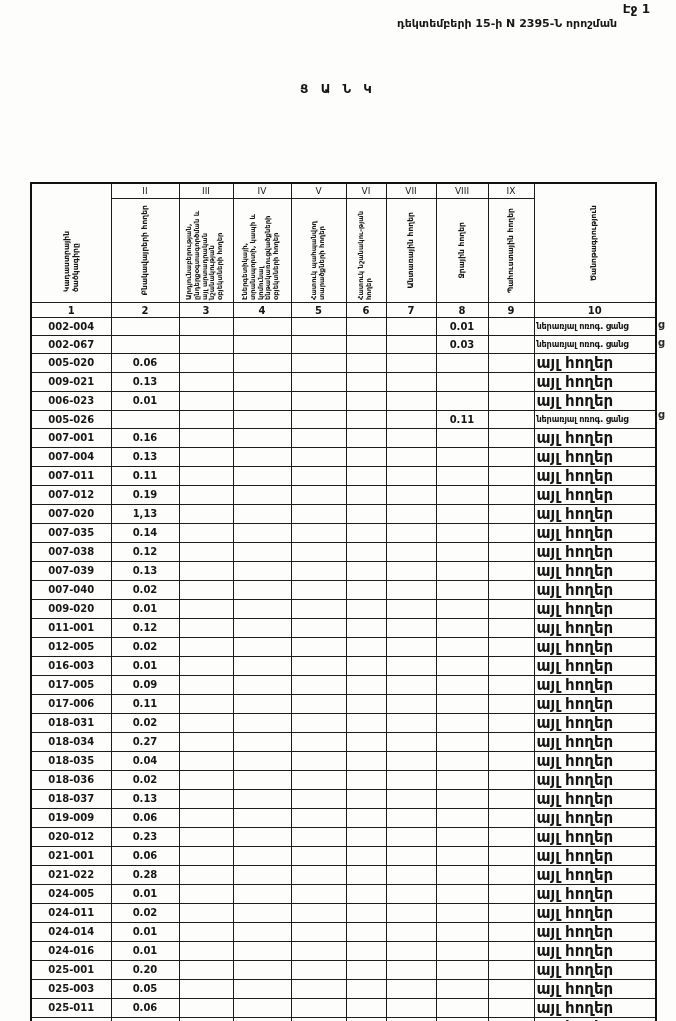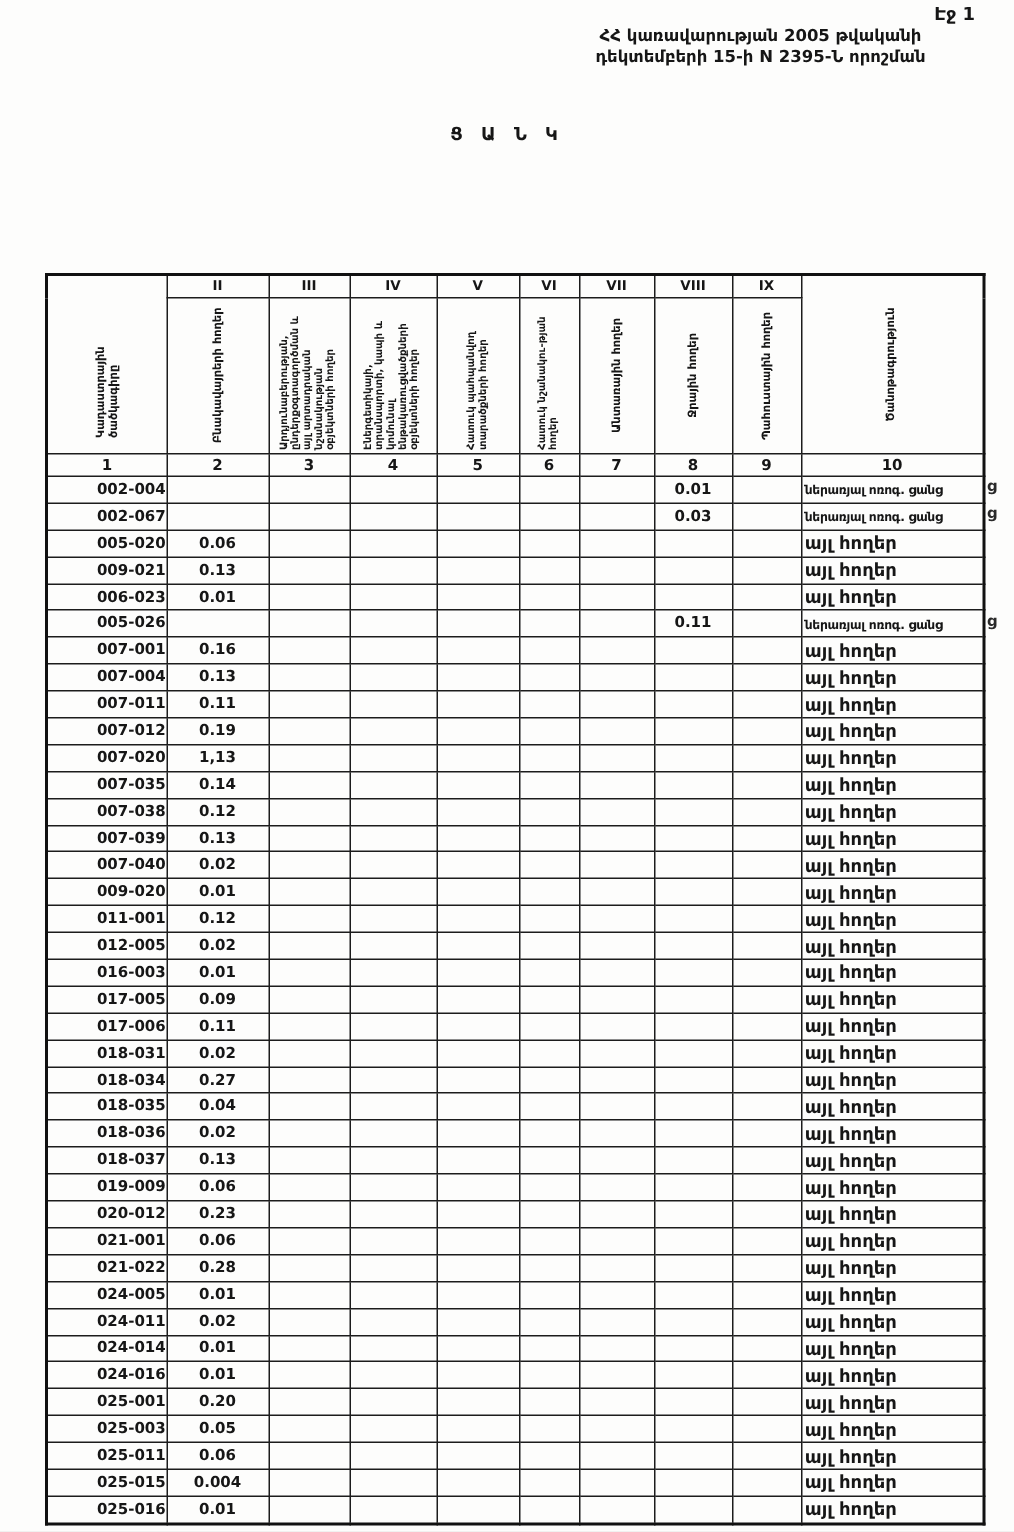--- a/index.html
+++ b/index.html
@@ -14,43 +14,42 @@
   .title-block{position:absolute;top:82px;left:8px;width:660px;text-align:center;
     font-weight:700;}
   .title-head{font-size:12px;letter-spacing:4px;margin-bottom:20px;}
   .title-body{font-size:10.6px;line-height:1.42;}
   table.main{position:absolute;top:182px;left:30px;width:625px;
     border-collapse:collapse;table-layout:fixed;}
   table.main th,table.main td{
     border:1px solid #1c1c1c;padding:0;overflow:hidden;
     font-family:"DejaVu Sans","Liberation Sans",sans-serif;}
   table.main{border:2px solid #111;}
-  .roman{height:14px;font-size:9px;font-weight:700;text-align:center;vertical-align:middle;}
+  .roman{height:14px;font-size:9px;font-weight:400;text-align:center;vertical-align:middle;}
   .vcell{height:103px;vertical-align:middle;text-align:center;}
   .vt{writing-mode:vertical-rl;transform:rotate(180deg);margin:0 auto;
     font-size:6.8px;font-weight:700;line-height:1.15;max-height:98px;text-align:left;}
   .vt.big{font-size:7.6px;}
   .numrow td{height:14px;font-size:10px;font-weight:700;text-align:center;vertical-align:middle;}
-  .c1{text-align:right;padding-left:2px;}
+  .c1{text-align:center;padding-left:2px;}
   tbody td{height:16.9px;font-size:10px;font-weight:700;vertical-align:middle;}
   tbody td.c2,tbody td.c8{text-align:center;}
-  tbody td.c10{font-size:12px;padding-left:2px;text-align:left;}
+  tbody td.c10{font-size:15px;padding-left:2px;text-align:left;}
   tbody td.c10.small{font-size:8.2px;letter-spacing:-0.2px;}
   .margin-note{position:absolute;left:658px;font-size:10px;font-weight:700;color:#2a2a2a;}
   .mn1{top:319px;} .mn2{top:337px;} .mn3{top:409px;}
 </style>
 </head>
 <body>
 
 <div class="page">
 
   <div class="page-no">Էջ 1</div>
 
   <div class="appendix">
-    <div>ՀՀ կառավարության 2005 թվականի</div>
     <div>դեկտեմբերի 15-ի N 2395-Ն որոշման</div>
   </div>
 
   <div class="title-block">
     <div class="title-head">Ց Ա Ն Կ</div>
   </div>
 
   <table class="main">
     <colgroup>
       <col style="width:80px">

